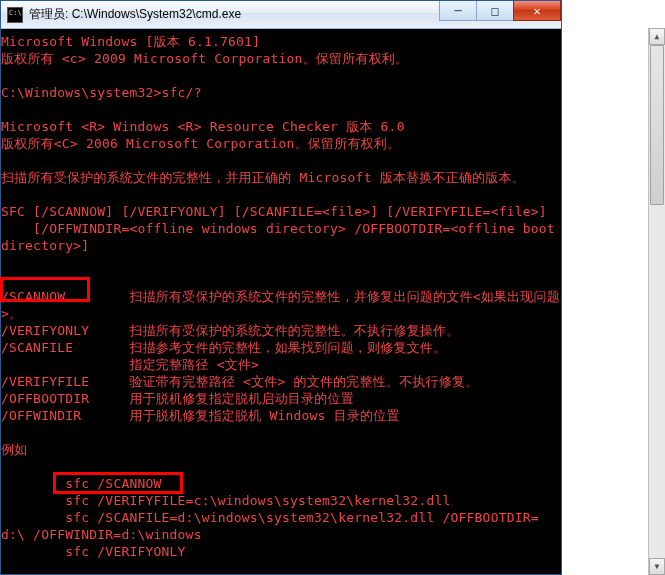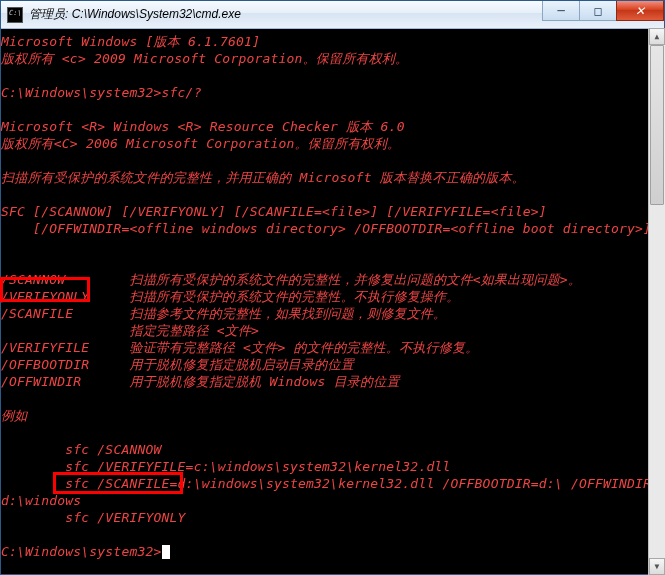--- a/index.html
+++ b/index.html
@@ -4,27 +4,26 @@
 <style>
   * { margin: 0; padding: 0; box-sizing: border-box; }
   body {
     font-family: "SimSun", "NSimSun", monospace;
     background: #fff;
     width: 665px;
     height: 575px;
     overflow: hidden;
   }
   .window {
-    width: 665px;
+    width: 562px;
     height: 575px;
     border: 1px solid #2b5a8a;
     background: #000;
     display: flex;
     flex-direction: column;
-    font-style: italic;
   }
   .titlebar {
     height: 28px;
     background: linear-gradient(to bottom, #f7fbff 0%, #e6eef8 45%, #d7e4f2 46%, #e9f1fa 100%);
     display: flex;
     align-items: center;
     border-bottom: 1px solid #9fb9d6;
     position: relative;
   }
   .title-icon {

